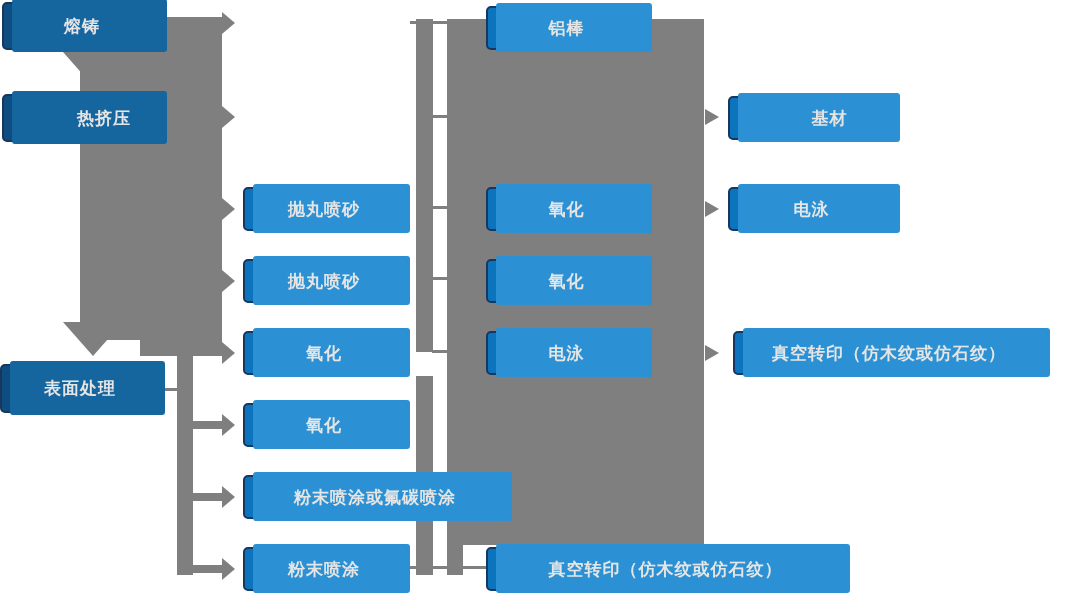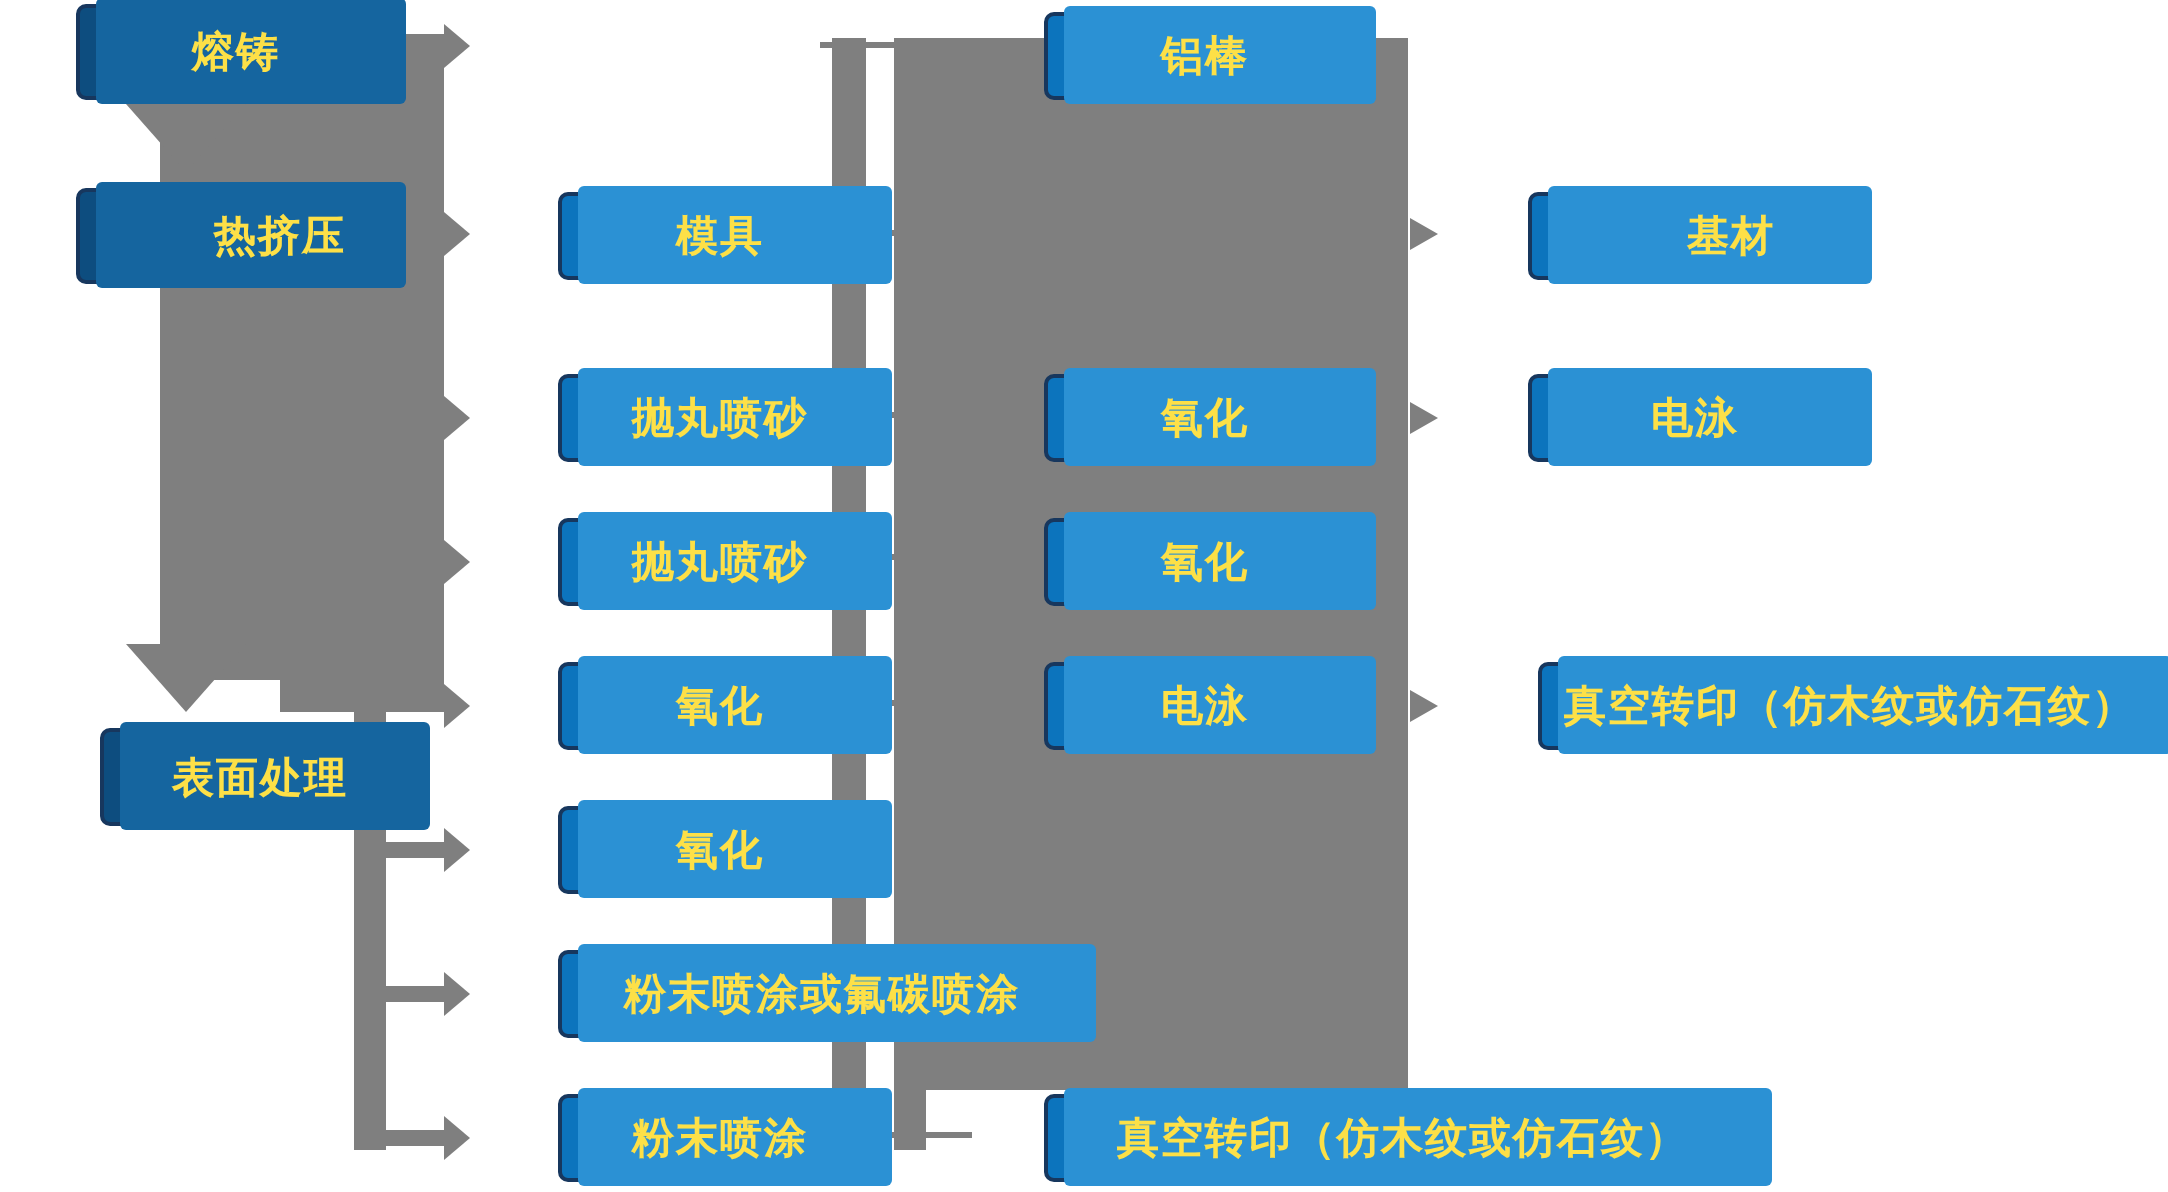--- a/index.html
+++ b/index.html
@@ -18,24 +18,24 @@
   .arr-r-sm{position:absolute;width:0;height:0;z-index:1;
     border-top:8px solid transparent;border-bottom:8px solid transparent;
     border-left:14px solid #7f7f7f;}
   .arr-d{position:absolute;width:0;height:0;z-index:1;
     border-left:30px solid transparent;border-right:30px solid transparent;
     border-top:34px solid #7f7f7f;}
   
   .box{
     position:absolute;z-index:3;
     display:flex;align-items:center;justify-content:center;
-    background:#0c74bd;color:#fde047;
+    background:#0c74bd;color:#e5e5e5;
     border:2px solid #17375e;border-radius:5px;
-    font-size:21px;font-weight:bold;letter-spacing:1px;
-    box-sizing:border-box;white-space:nowrap;margin-left:36px;
+    font-size:17px;font-weight:bold;letter-spacing:1px;
+    box-sizing:border-box;white-space:nowrap;
   }
   .box::before{
     content:"";position:absolute;z-index:-1;
     top:-5px;bottom:-4px;left:8px;right:-7px;
     background:#2b91d4;border-radius:3px;
   }
   .box.dark{background:#0d4d7f;}
   .box.dark::before{background:#15659f;}
 </style>
 </head>
@@ -77,23 +77,22 @@
 
   <div class="gray" style="left:447px;top:19px;width:257px;height:526px;"></div>
   <div class="gray" style="left:447px;top:19px;width:16px;height:556px;"></div>
 
   <div class="arr-r-sm" style="left:705px;top:109px;"></div>
   <div class="arr-r-sm" style="left:705px;top:201px;"></div>
   <div class="arr-r-sm" style="left:705px;top:345px;"></div>
 
   <div class="box dark" style="left:2px;top:2px;width:160px;height:48px;">熔铸</div>
   <div class="box dark" style="left:2px;top:94px;width:160px;height:48px;padding-left:44px;">热挤压</div>
-  <div class="box dark" style="left:14px;top:364px;width:160px;height:49px;">表面处理</div>
+  <div class="box dark" style="left:0;top:364px;width:160px;height:49px;">表面处理</div>
 
-  <div class="box" style="left:243px;top:96px;width:162px;height:44px;">模具</div>
   <div class="box" style="left:243px;top:187px;width:162px;height:44px;">抛丸喷砂</div>
   <div class="box" style="left:243px;top:259px;width:162px;height:44px;">抛丸喷砂</div>
   <div class="box" style="left:243px;top:331px;width:162px;height:44px;">氧化</div>
   <div class="box" style="left:243px;top:403px;width:162px;height:44px;">氧化</div>
   <div class="box" style="left:243px;top:475px;width:264px;height:44px;">粉末喷涂或氟碳喷涂</div>
   <div class="box" style="left:243px;top:547px;width:162px;height:44px;">粉末喷涂</div>
 
   <div class="box" style="left:486px;top:6px;width:161px;height:44px;">铝棒</div>
   <div class="box" style="left:486px;top:187px;width:161px;height:44px;">氧化</div>
   <div class="box" style="left:486px;top:259px;width:161px;height:44px;">氧化</div>

